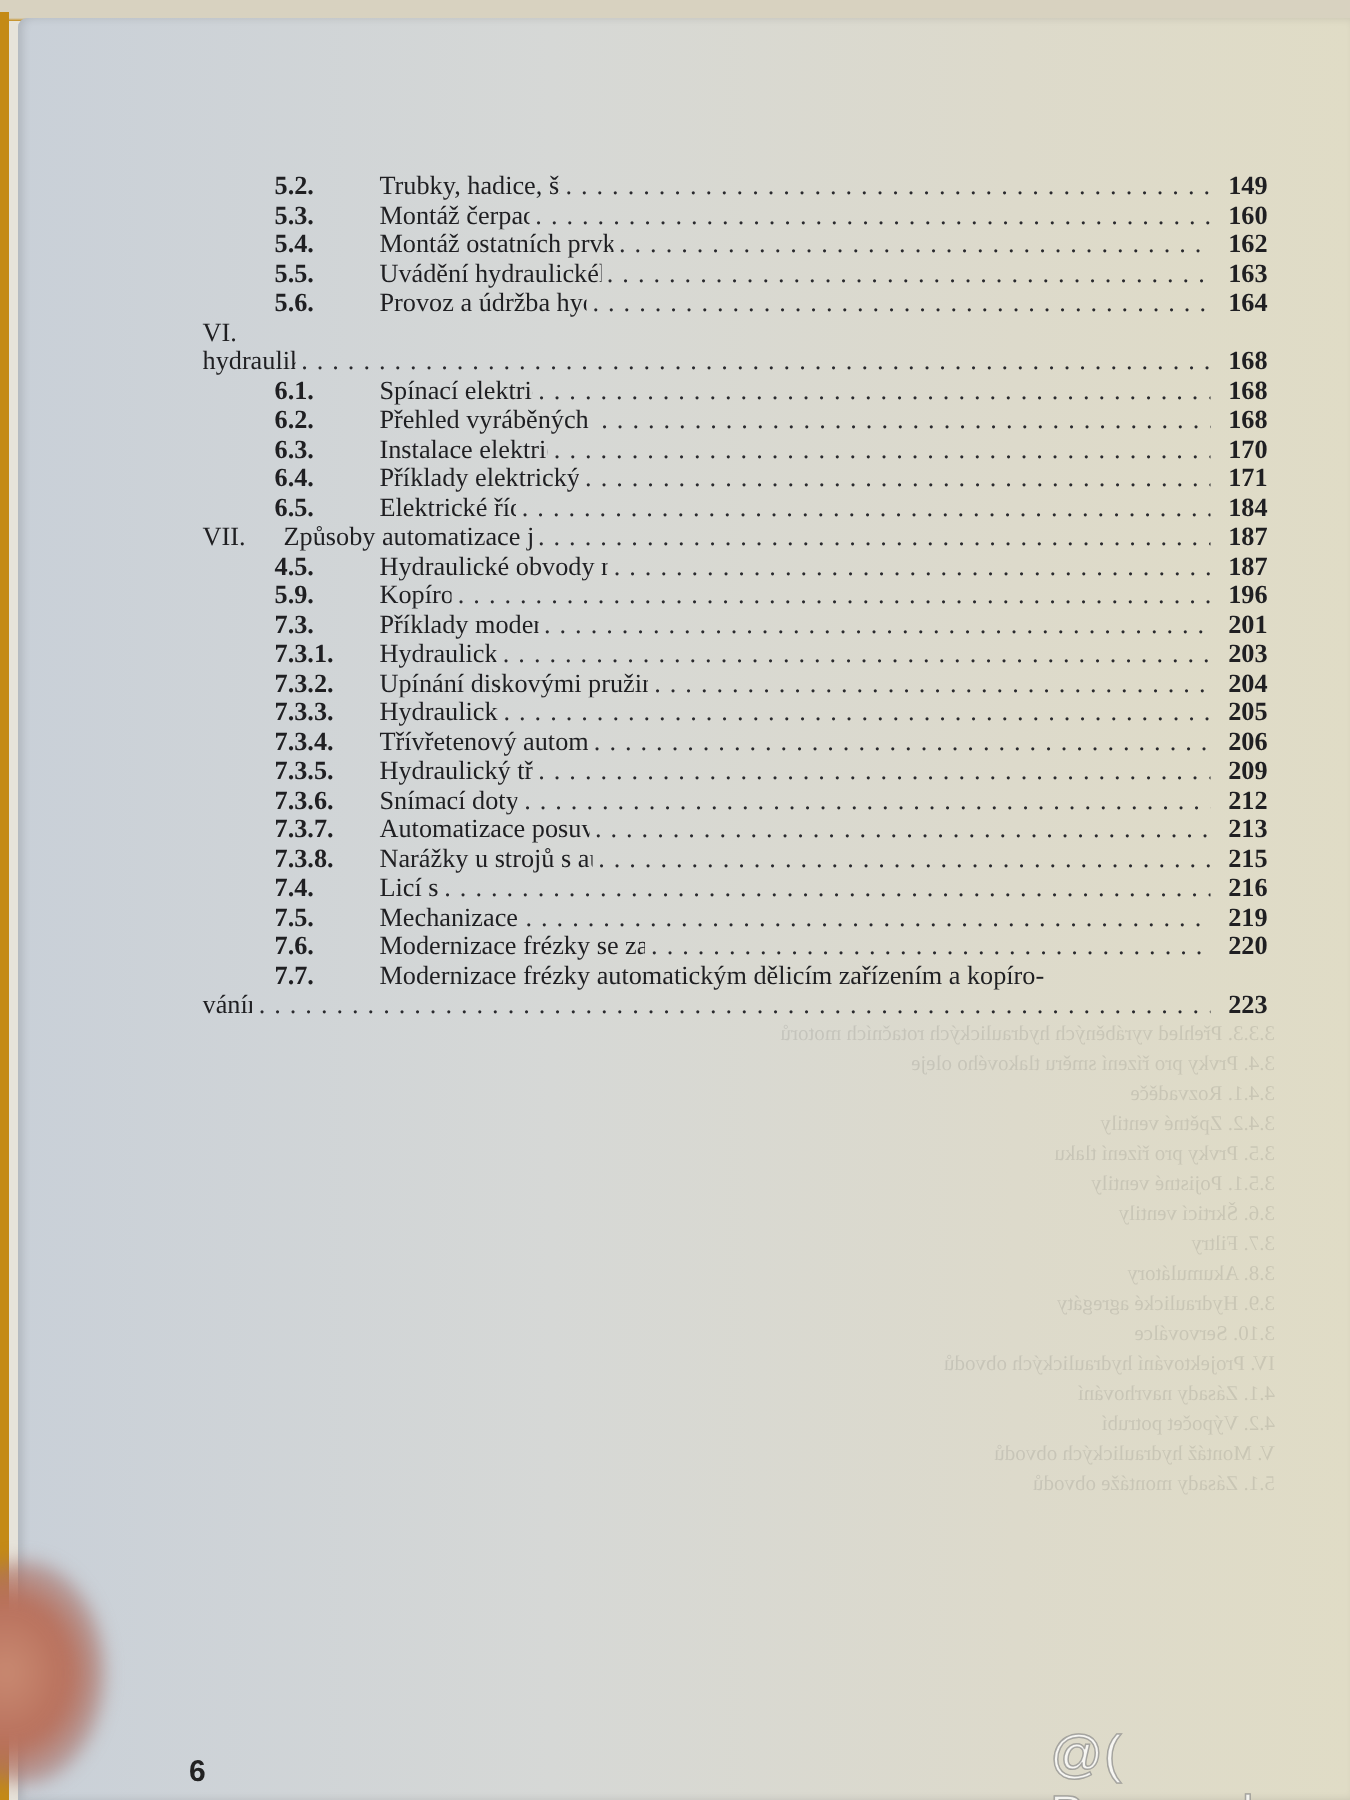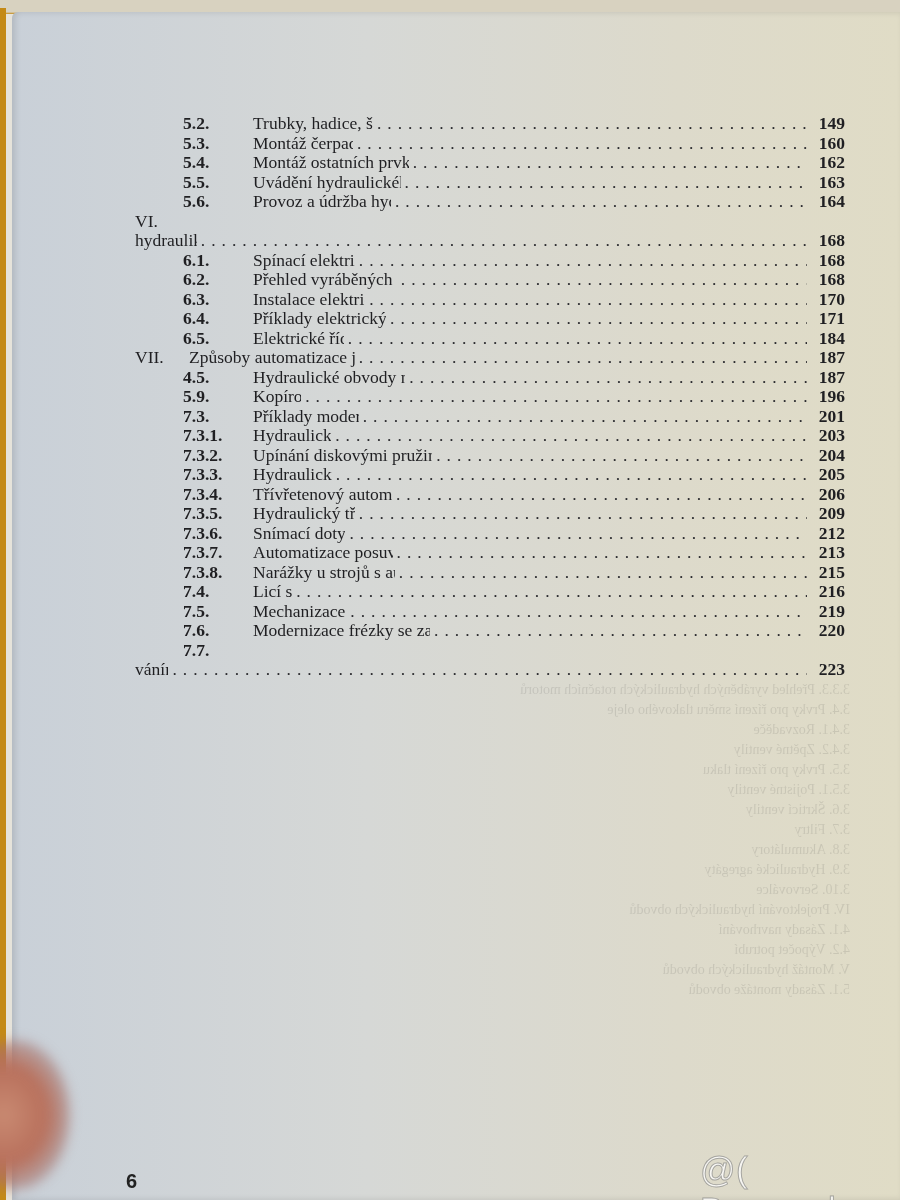--- a/index.html
+++ b/index.html
@@ -244,20 +244,21 @@
       <span class="page-num">219</span>
     </div>
     <div class="row lvl-sub">
       <span class="num">7.6.</span>
       <span class="title">Modernizace frézky se zařízením pro pohyb po přítrzích</span>
       <span class="dots">................................................................................</span>
       <span class="page-num">220</span>
     </div>
     <div class="row lvl-sub">
       <span class="num">7.7.</span>
+      <span class="title">Modernizace frézky automatickým dělicím zařízením a kopíro-</span>
     </div>
     <div class="row lvl-cont">
       <span class="num"></span>
       <span class="title">váním</span>
       <span class="dots">................................................................................</span>
       <span class="page-num">223</span>
     </div>
   </div>
 
 <div class="finger"></div>

